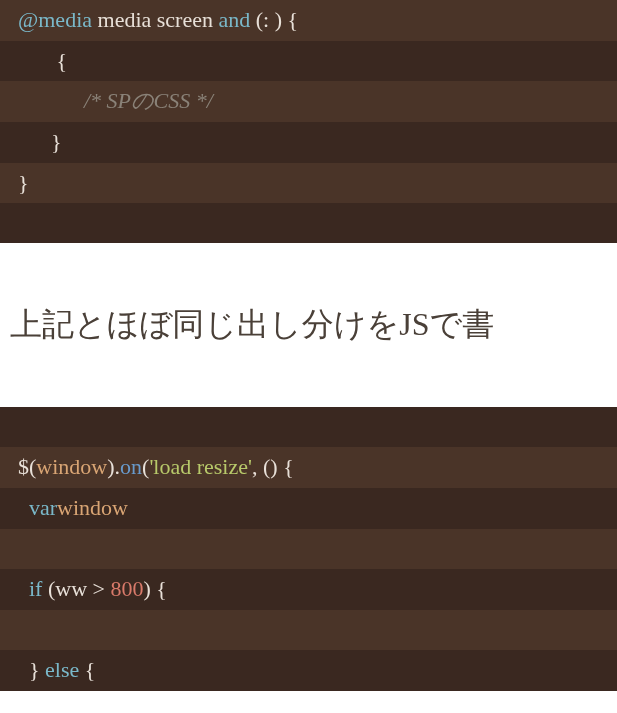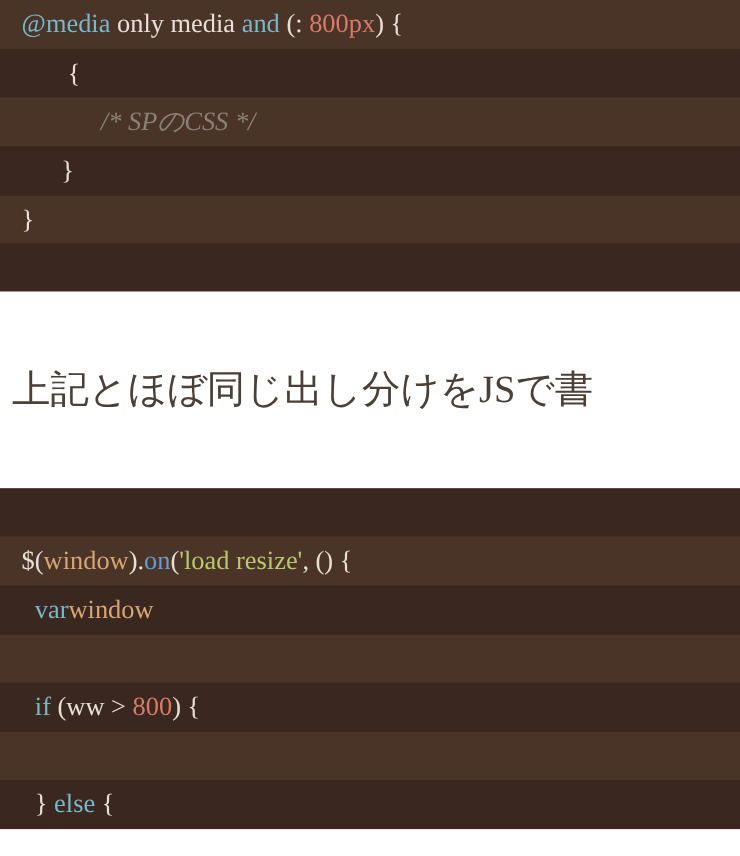--- a/index.html
+++ b/index.html
@@ -52,21 +52,21 @@
   .tok-var { color: #d9a574; }
   .tok-keyword { color: #7ab8c9; }
   .tok-string { color: #b8c96a; }
   .tok-function { color: #689acc; }
   .tok-plain { color: #e8e0d8; }
 </style>
 </head>
 <body>
 
 <div class="code-block block1" id="block1">
-    <div class="code-line"><span class="tok-at">@media</span><span class="tok-plain"> only media </span><span class="tok-at">and</span><span class="tok-plain"> (</span><span class="tok-plain">: </span><span class="tok-number">800px</span><span class="tok-plain">) { </span></div>
+    <div class="code-line"><span class="tok-at">@media</span><span class="tok-plain"> media screen </span><span class="tok-at">and</span><span class="tok-plain"> (</span><span class="tok-plain">: </span><span class="tok-plain">) { </span></div>
     <div class="code-line"><span class="tok-plain">      </span><span class="tok-plain"> {</span></div>
     <div class="code-line"><span class="tok-plain">            </span><span class="tok-comment">/* SPのCSS */</span></div>
     <div class="code-line"><span class="tok-plain">      }</span></div>
     <div class="code-line"><span class="tok-plain">}</span></div>
     <div class="code-line"></div>
   </div>
 
 <div class="text-section">
   <h2>上記とほぼ同じ出し分けをJSで書</h2>
 </div>

